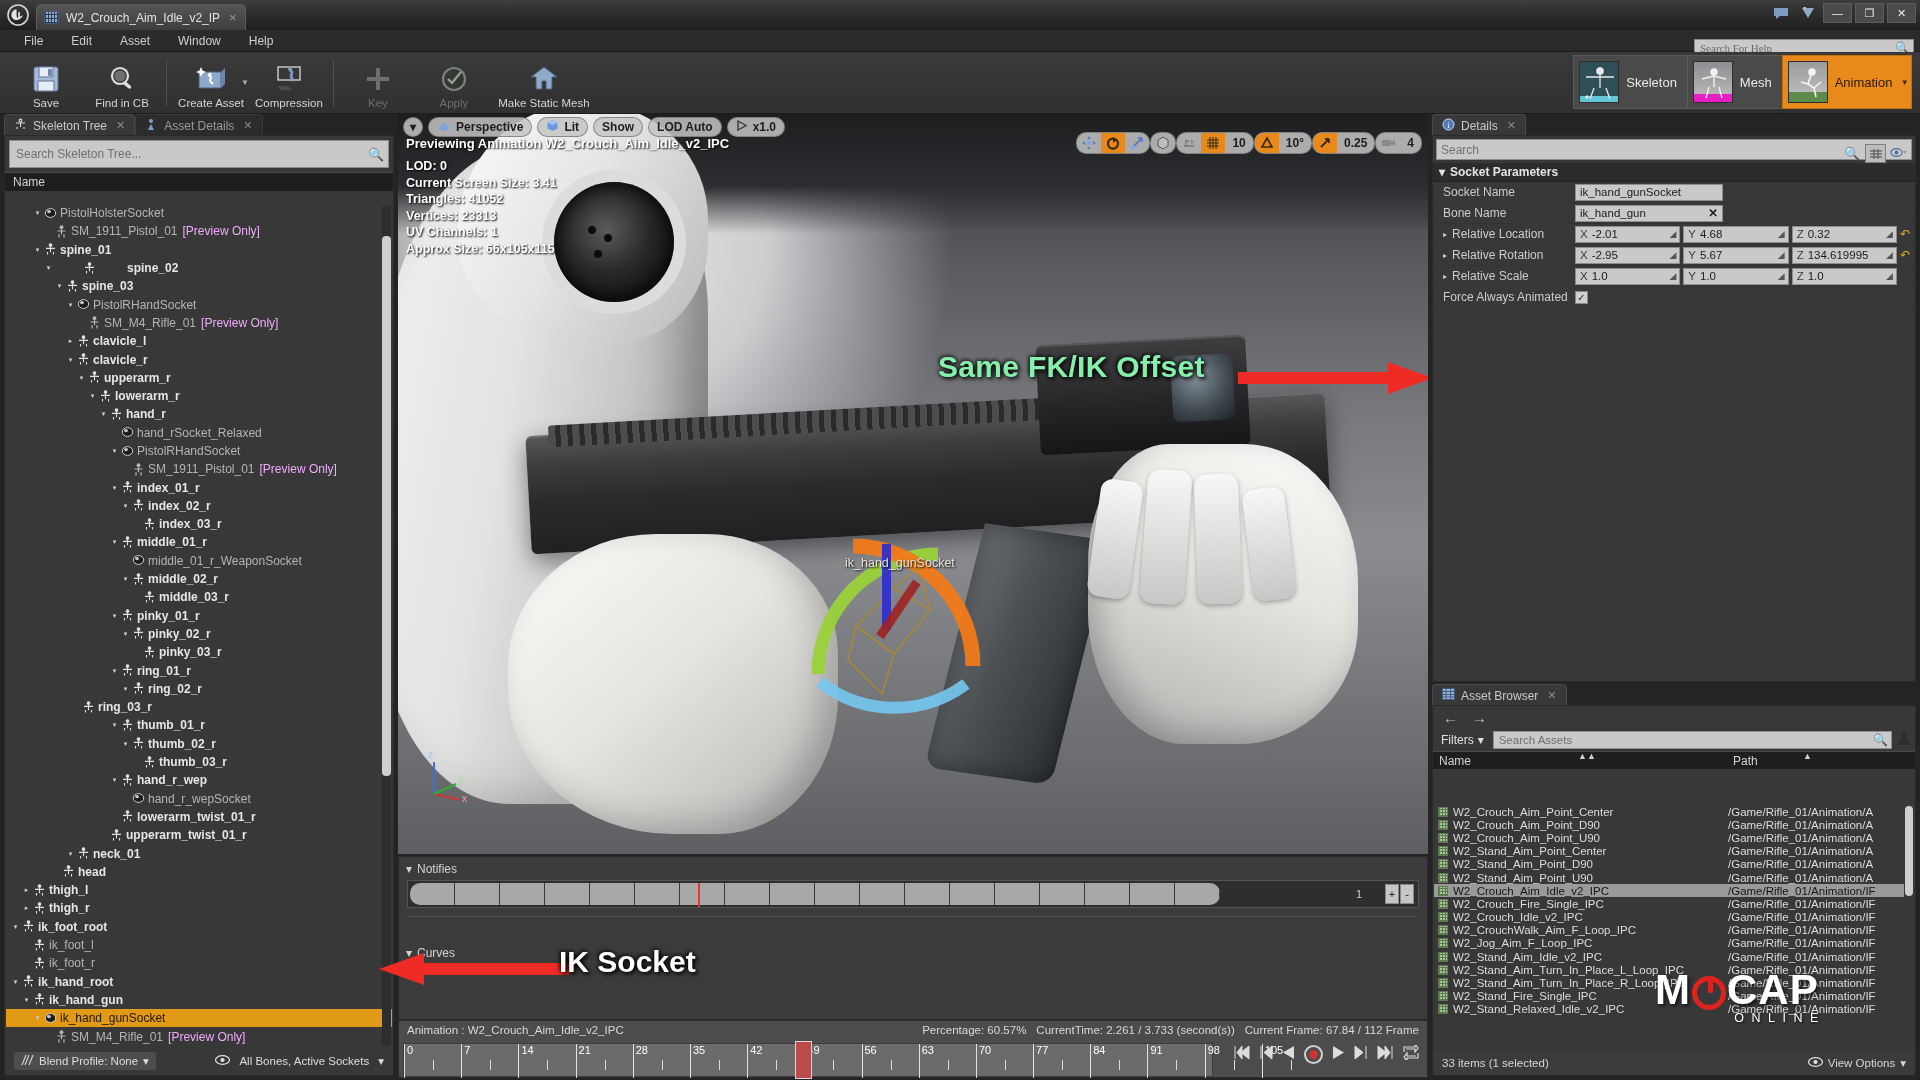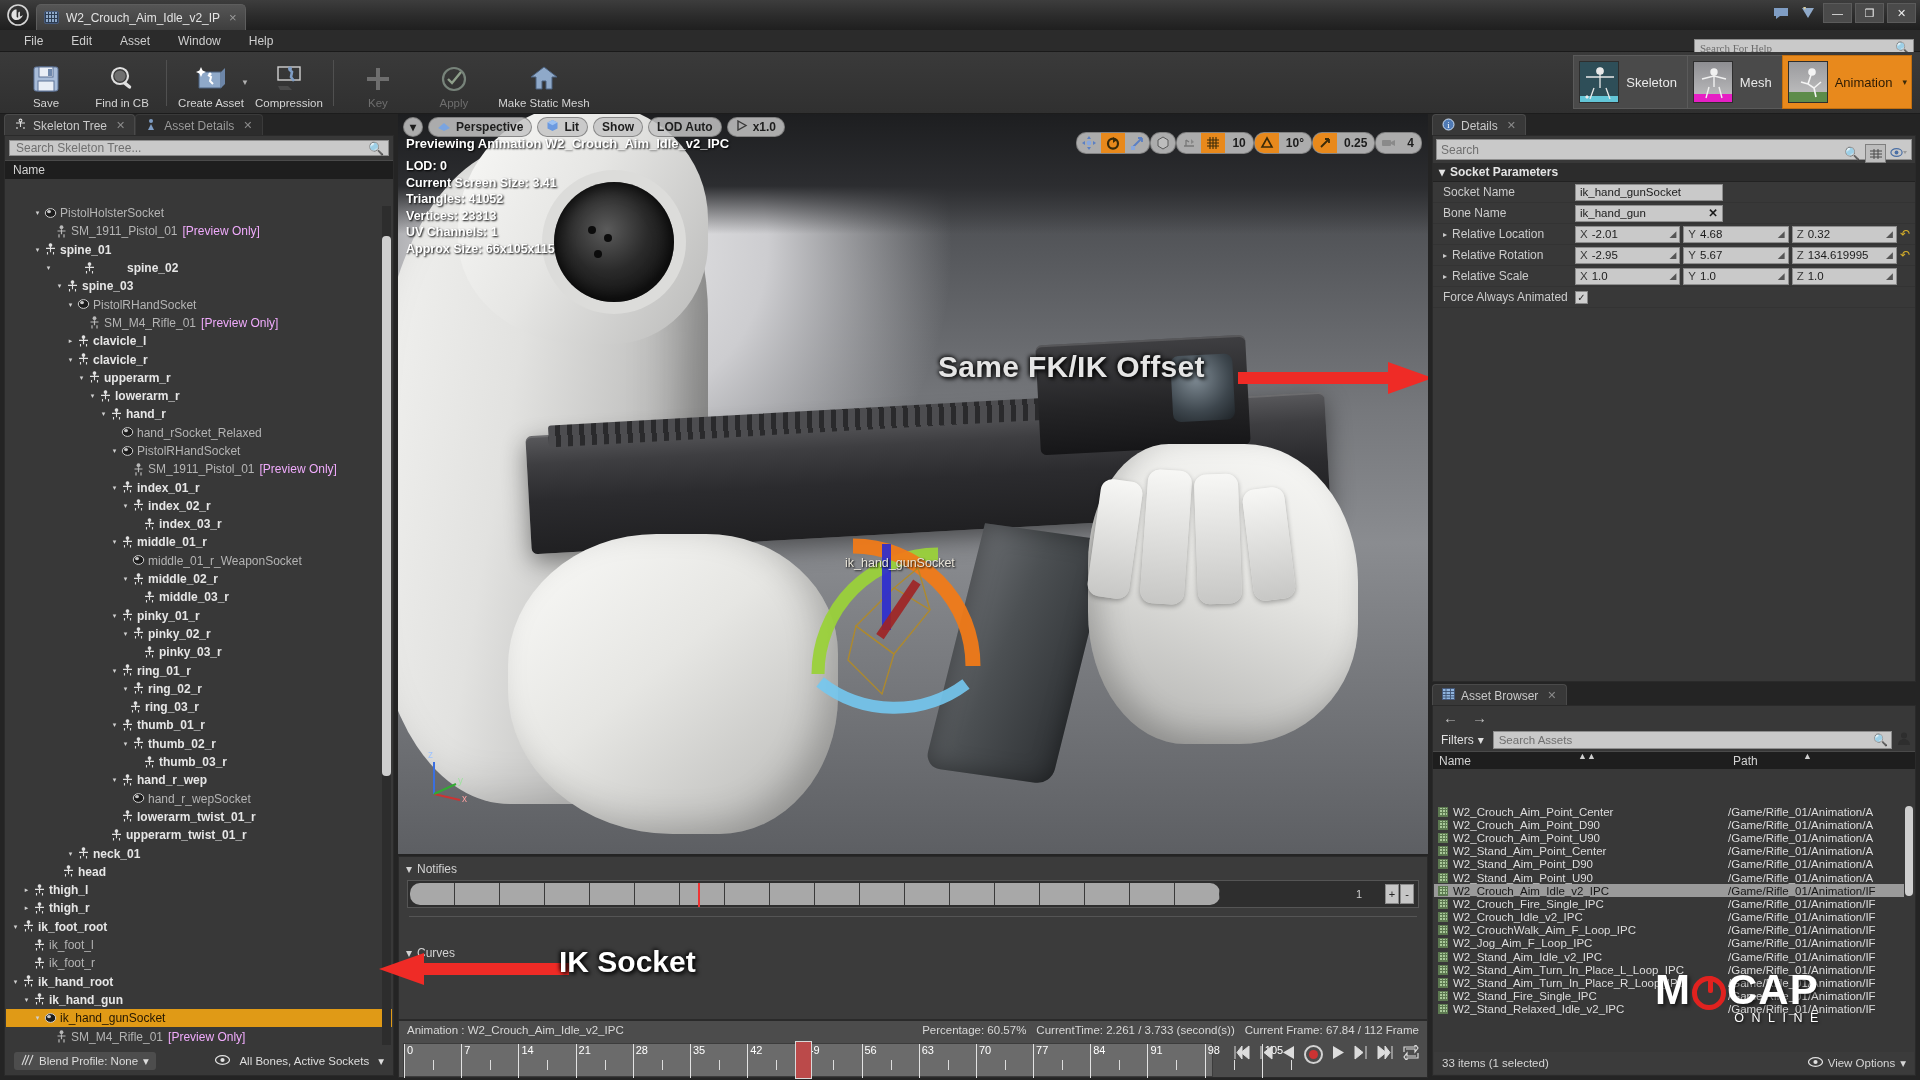--- a/index.html
+++ b/index.html
@@ -86,21 +86,21 @@
     background: #383838; color: #c9c9c9; font-size: 12px;
     border-top-left-radius: 4px; border-top-right-radius: 4px; border: 1px solid #4a4a4a; border-bottom: none;
   }
   .panel-tab.inactive { background: #2c2c2c; color: #9a9a9a; border-color: #3a3a3a; }
   .panel-tab .x { color: #8a8a8a; font-size: 11px; margin-left: 3px; }
   .panel-body { background: #383838; border: 1px solid #2a2a2a; }
 
   
   #skel-panel { position: absolute; left: 4px; top: 114px; width: 390px; height: 962px; }
   .skel-search {
-    margin: 4px; height: 16px; background: #c9c9c9; border: 1px solid #8d8d8d;
+    margin: 4px; height: 28px; background: #c9c9c9; border: 1px solid #8d8d8d;
     display: flex; align-items: center; padding: 0 20px 0 6px; color: #6f6f6f; font-size: 12px; position: relative;
   }
   .skel-search .mag { position: absolute; right: 3px; color: #232323; font-size: 13px; }
   .col-head { height: 19px; background: #1e1e1e; border-top: 1px solid #4a4a4a; color: #d3d3d3; font-size: 12px; display: flex; align-items: center; padding-left: 8px; }
   .tree-scroll { position: absolute; left: 1px; top: 68px; right: 1px; bottom: 28px; background: #383838; overflow: hidden; }
   .tnode { height: 18.3px; display: flex; align-items: center; font-size: 12px; color: #e6e6e6; white-space: nowrap; }
   .tnode.dim { color: #b4b4b4; }
   .tnode.sel { background: #e09a16; color: #231703; }
   .tw { width: 11px; flex: none; display: flex; align-items: center; justify-content: center; color: #d0d0d0; font-size: 7px; }
   .bico { width: 14px; height: 14px; flex: none; margin-right: 3px; display:flex; align-items:center; justify-content:center;}
@@ -182,21 +182,21 @@
     background: rgba(196,196,196,.85); border: 1px solid rgba(120,120,120,.8); border-radius: 10px;
     color: #1d1d1d; font-size: 12px; font-weight: 700;
   }
   .vp-chip.round { border-radius: 10px; padding: 0 6px; }
   .vp-right-toolbar { position:absolute; right: 6px; top: 18px; display: flex; align-items: flex-start; }
   .vgroup { display:flex; align-items:center; background: rgba(196,196,196,.85); border:1px solid rgba(120,120,120,.8); border-radius:10px; overflow:hidden; height:22px;}
   .vg-item { width: 24px; height:22px; display:flex; align-items:center; justify-content:center; color:#2a2a2a; font-size:12px;}
   .vg-item.on { background:#e8891c; }
   .vg-num { padding: 0 7px; color:#1d1d1d; font-size:12px; font-weight:700; display:flex; align-items:center; height:22px;}
   .vp-annot {
-    position:absolute; left: 540px; top: 236px; color:#e5e5e5; font-size: 30px; font-weight: bold;
+    position:absolute; left: 540px; top: 236px; color:#86efac; font-size: 30px; font-weight: bold;
     text-shadow: 2px 2px 4px #000, -1px -1px 4px #000; letter-spacing:.3px;
   }
   .socket-label { position:absolute; left: 447px; top: 442px; color:#e8e4d8; font-size: 12.5px; text-shadow: 1px 1px 2px #000;}
   .axis-widget { position:absolute; left: 26px; bottom: 50px; width: 60px; height: 60px; }
 
   
   #timeline { position: absolute; left: 398px; top: 856px; width: 1030px; height: 164px; background: #3b3b3b; border:1px solid #2a2a2a;}
   .sect-head { display:flex; align-items:center; gap:5px; color:#d2d2d2; font-size:12px; padding: 5px 0 4px 7px;}
   .notify-track { margin: 0 8px 0 8px; height: 28px; background:#2e2e2e; border:1px solid #555; display:flex; align-items:center; position:relative;}
   .nt-blocks { display:flex; height:22px; margin-left:2px; border-radius: 10px; overflow:hidden;}
@@ -754,21 +754,21 @@
               <span class="bico">
                 <svg width="13" height="13" viewBox="0 0 13 13">
                   <g stroke="#e2e2e2" stroke-width="1.1" fill="none">
                     <circle cx="6.5" cy="2" r="1.3" fill="#e2e2e2"></circle>
                     <path d="M6.5 3.2v6M2 5.4h9M3.5 9v2.4M9.5 9v2.4"></path>
                   </g>
                 </svg>
               </span>
               <span style="font-weight: bold;">ring_02_r</span>
             </div>
-            <div class="tnode" style="padding-left: 111px;">
+            <div class="tnode" style="padding-left: 64px;">
               <span class="tw"></span>
               <span class="bico">
                 <svg width="13" height="13" viewBox="0 0 13 13">
                   <g stroke="#e2e2e2" stroke-width="1.1" fill="none">
                     <circle cx="6.5" cy="2" r="1.3" fill="#e2e2e2"></circle>
                     <path d="M6.5 3.2v6M2 5.4h9M3.5 9v2.4M9.5 9v2.4"></path>
                   </g>
                 </svg>
               </span>
               <span style="font-weight: bold;">ring_03_r</span>

